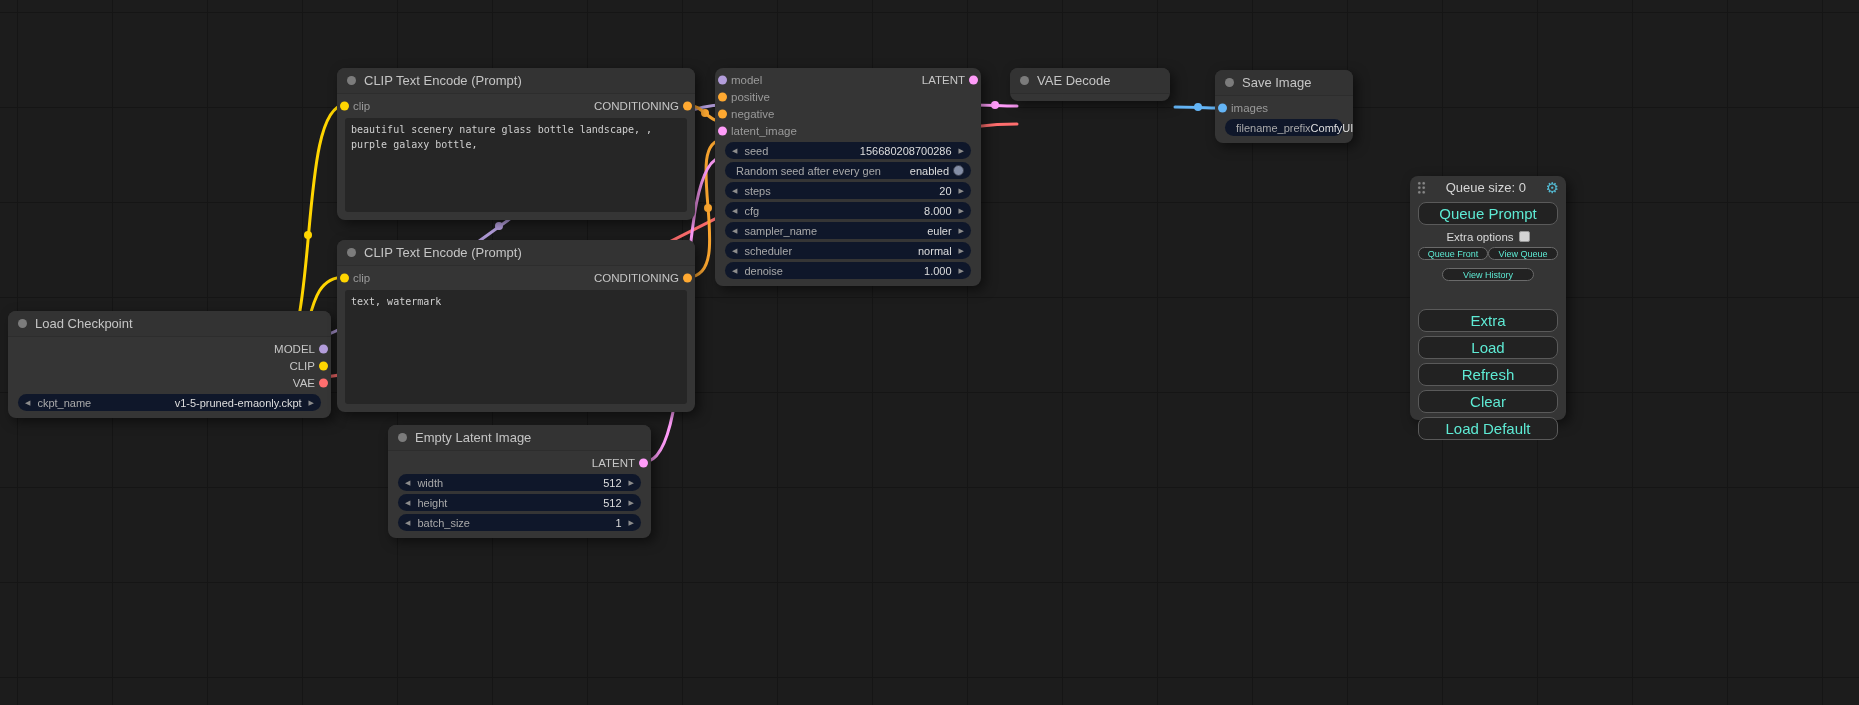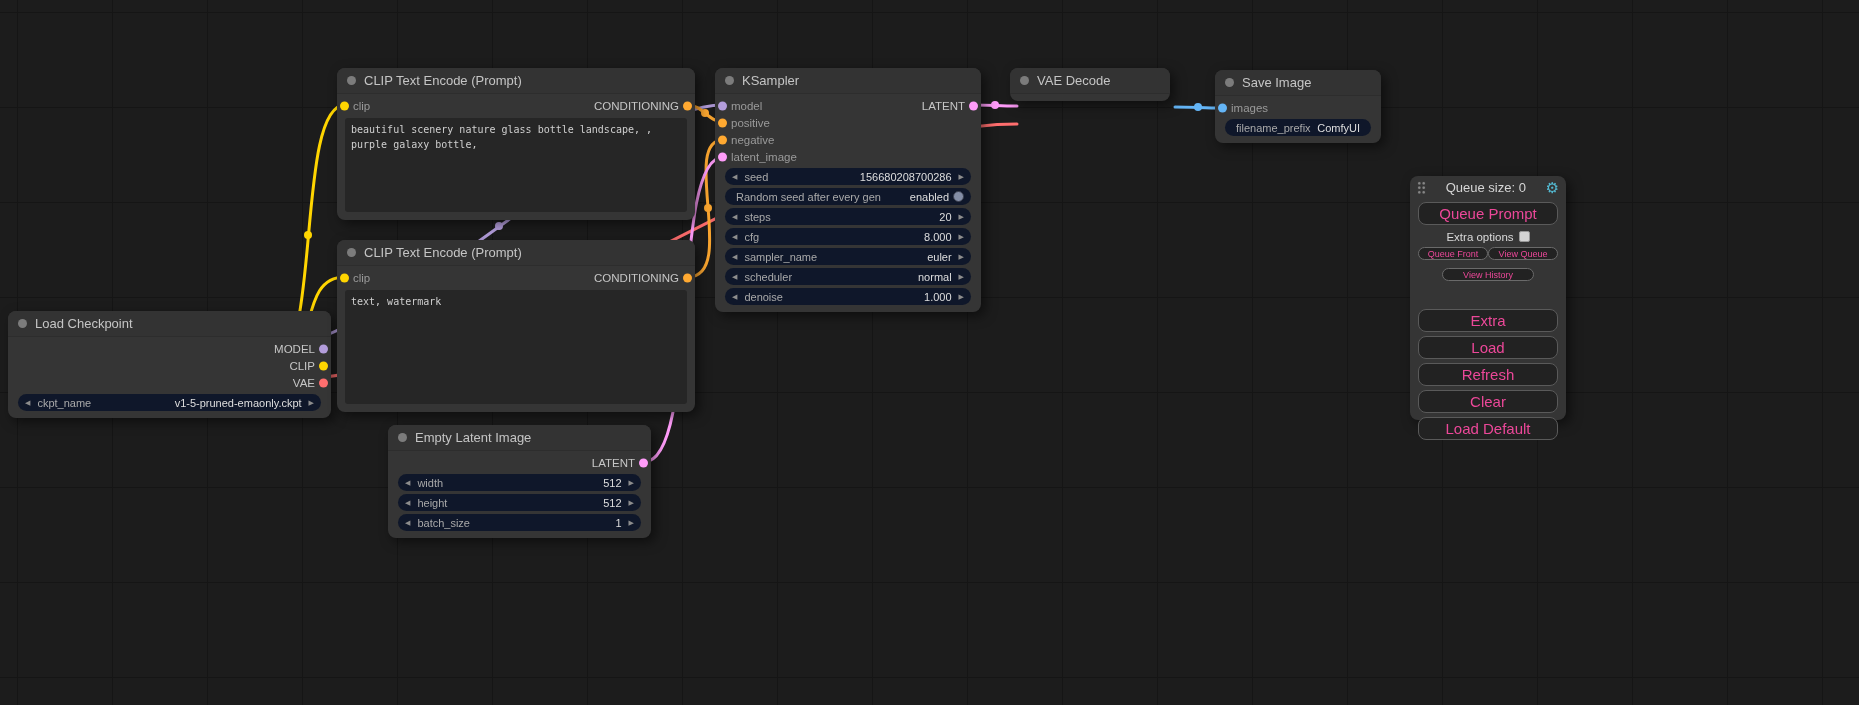--- a/index.html
+++ b/index.html
@@ -71,21 +71,21 @@
     background:#353535; border-radius:8px; box-shadow:4px 4px 12px rgba(0,0,0,.5);
   }
   .mhead { height:22px; display:flex; align-items:center; padding:0 7px; }
   .mhandle { width:9px; height:13px; flex:0 0 auto;
     background-image:radial-gradient(circle,#8a8a8a 1.1px,transparent 1.4px);
     background-size:4.5px 4.5px; }
   .mtitle { flex:1; text-align:center; font-size:13px; color:#d6d6d6; }
   .mgear { color:#53b9d1; font-size:15px; line-height:1; flex:0 0 auto; cursor:pointer; }
   .btn {
     display:block; background:#222222; border:1px solid #5a5a5a; border-radius:8px;
-    color:#ec4899; font-family:"Liberation Sans",sans-serif; cursor:pointer;
+    color:#5eead4; font-family:"Liberation Sans",sans-serif; cursor:pointer;
   }
   .btn-big { width:calc(100% - 16px); margin:4px 8px 0; height:23px; font-size:15px; }
   .btn-queue { height:23px; font-size:15px; font-weight:400; }
   .extra-row { height:15px; margin-top:4px; display:flex; align-items:center;
                justify-content:center; gap:5px; font-size:11.5px; color:#dadada; }
   .chk { width:11px; height:11px; background:#d4d4d4; border:1px solid #979797;
          border-radius:2px; }
   .btn-row { display:flex; margin:3px 8px 8px; }
   .btn-sm { flex:1; height:13px; font-size:9px; border-radius:7px; border-color:#6a6a6a;
             padding:0; }
@@ -200,24 +200,20 @@
   </div>
   <div class="widget">
     <span class="warrow">◀</span>
     <span class="wlabel">batch_size</span>
     <span class="wvalue">1</span>
     <span class="warrow">▶</span>
   </div>
 </div>
 
 <div class="node" style="left:715px;top:68px;width:266px;">
-  <div class="ntitle">
-    <span class="tdot"></span>
-    <span>KSampler</span>
-  </div>
   <div class="slots">
     <div class="srow">
       <span class="pdot in col-model"></span>
       <span class="slabel-in">model</span>
       <span class="slabel-out">LATENT</span>
       <span class="pdot out col-latent"></span>
     </div>
     <div class="srow">
       <span class="pdot in col-cond"></span>
       <span class="slabel-in">positive</span>
@@ -274,21 +270,21 @@
   </div>
 </div>
 
 <div class="node" style="left:1010px;top:68px;width:160px;">
   <div class="ntitle">
     <span class="tdot"></span>
     <span>VAE Decode</span>
   </div>
 </div>
 
-<div class="node" style="left:1215px;top:70px;width:166px;">
+<div class="node" style="left:1215px;top:70px;width:138px;">
   <div class="ntitle">
     <span class="tdot"></span>
     <span>Save Image</span>
   </div>
   <div class="slots">
     <div class="srow">
       <span class="pdot in col-image"></span>
       <span class="slabel-in">images</span>
     </div>
   </div>

